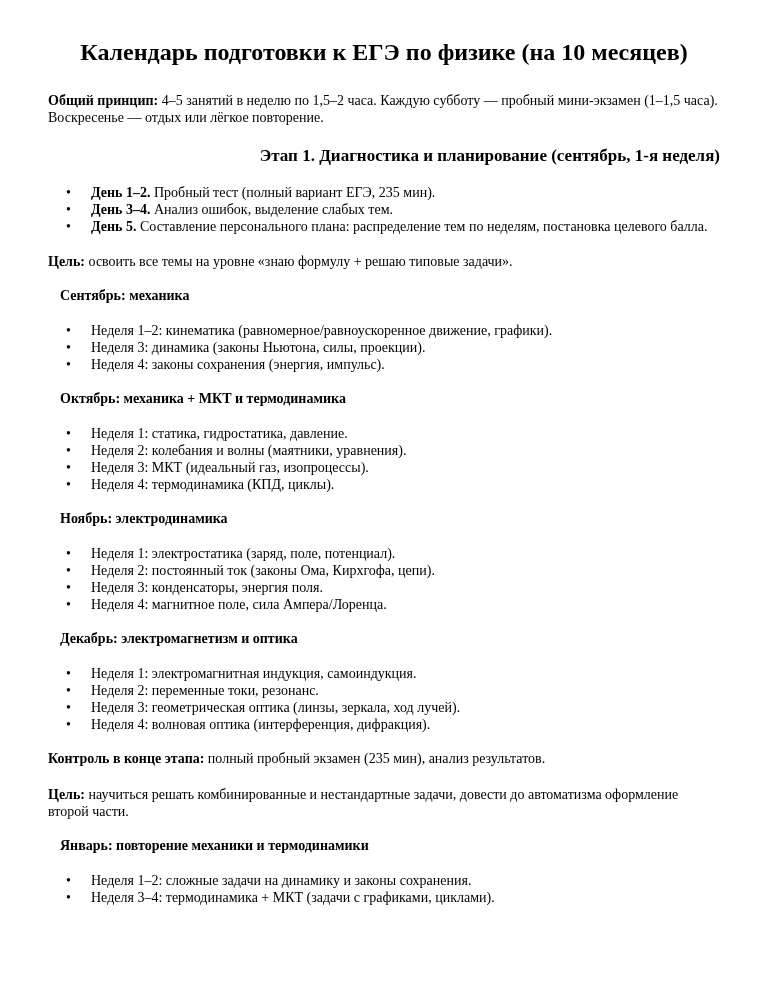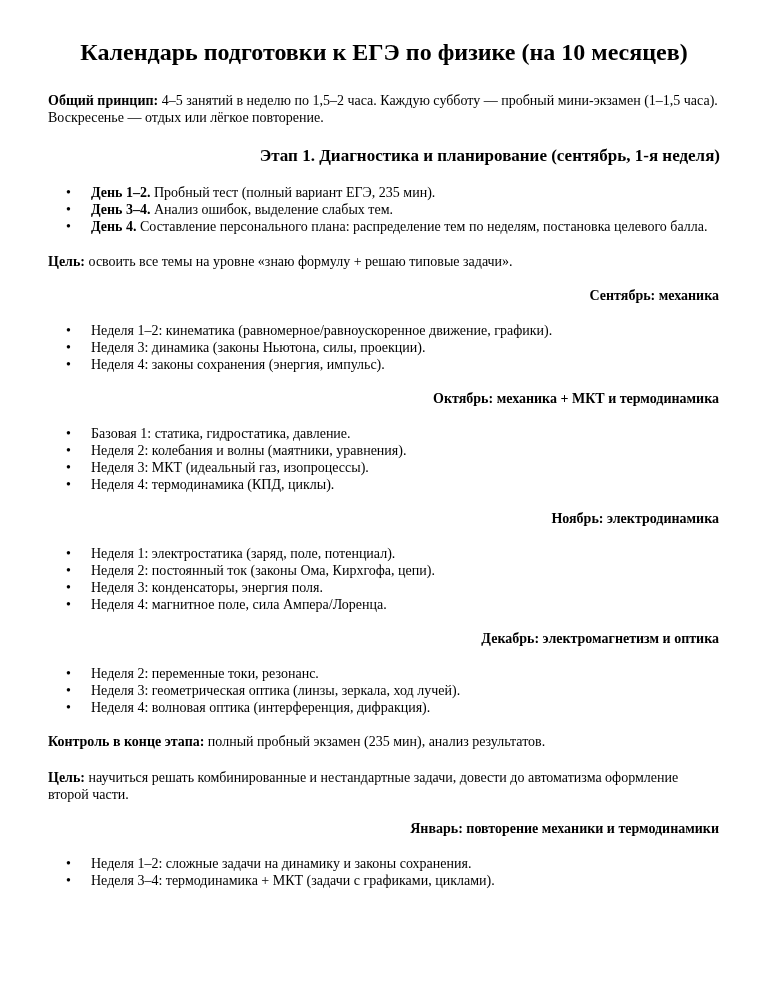--- a/index.html
+++ b/index.html
@@ -14,71 +14,72 @@
     text-align: center; margin: 0; padding-top: 38px; margin-bottom: 26px;
   }
   p { margin: 0; }
   .intro { margin-bottom: 20px; }
   h2 {
     font-size: 17px; line-height: 20px; font-weight: bold;
     margin: 0;
     text-align: right;
   }
   h3 {
-    font-size: 14px; line-height: 17px; font-weight: bold; margin: 1px; text-align: right;
+    font-size: 14px; line-height: 17px; font-weight: bold; margin: 12px;
   }
   ul { margin: 0; padding: 0 0 0 43px; list-style: none; }
   ul li { position: relative; }
   ul li::before {
     content: "\2022"; position: absolute; left: -25px; top: 0;
   }
   b { font-weight: bold; }
 </style>
 </head>
 <body>
 
 <div class="page">
   <h1>Календарь подготовки к ЕГЭ по физике (на 10 месяцев)</h1>
 
   <p class="intro"><b>Общий принцип:</b><span> 4–5 занятий в неделю по 1,5–2 часа. Каждую субботу — пробный мини-экзамен (1–1,5 часа). Воскресенье — отдых или лёгкое повторение.</span></p>
 
   <h2 style="margin-bottom:18px;">Этап 1. Диагностика и планирование (сентябрь, 1-я неделя)</h2>
   <ul style="margin-bottom:18px;">
     <li><b>День 1–2.</b><span> Пробный тест (полный вариант ЕГЭ, 235 мин).</span></li>
     <li><b>День 3–4.</b><span> Анализ ошибок, выделение слабых тем.</span></li>
-    <li><b>День 4.</b><span> Составление персонального плана: распределение тем по неделям, постановка целевого балла.</span></li>
+    <li><b>День 5.</b><span> Составление персонального плана: распределение тем по неделям, постановка целевого балла.</span></li>
   </ul>
 
   <p style="margin-bottom:17px;"><b>Цель:</b><span> освоить все темы на уровне «знаю формулу + решаю типовые задачи».</span></p>
 
   <h3 style="margin-bottom:18px;">Сентябрь: механика</h3>
   <ul style="margin-bottom:17px;">
     <li>Неделя 1–2: кинематика (равномерное/равноускоренное движение, графики).</li>
     <li>Неделя 3: динамика (законы Ньютона, силы, проекции).</li>
     <li>Неделя 4: законы сохранения (энергия, импульс).</li>
   </ul>
 
   <h3 style="margin-bottom:18px;">Октябрь: механика + МКТ и термодинамика</h3>
   <ul style="margin-bottom:17px;">
-    <li>Базовая 1: статика, гидростатика, давление.</li>
+    <li>Неделя 1: статика, гидростатика, давление.</li>
     <li>Неделя 2: колебания и волны (маятники, уравнения).</li>
     <li>Неделя 3: МКТ (идеальный газ, изопроцессы).</li>
     <li>Неделя 4: термодинамика (КПД, циклы).</li>
   </ul>
 
   <h3 style="margin-bottom:18px;">Ноябрь: электродинамика</h3>
   <ul style="margin-bottom:17px;">
     <li>Неделя 1: электростатика (заряд, поле, потенциал).</li>
     <li>Неделя 2: постоянный ток (законы Ома, Кирхгофа, цепи).</li>
     <li>Неделя 3: конденсаторы, энергия поля.</li>
     <li>Неделя 4: магнитное поле, сила Ампера/Лоренца.</li>
   </ul>
 
   <h3 style="margin-bottom:18px;">Декабрь: электромагнетизм и оптика</h3>
   <ul style="margin-bottom:17px;">
+    <li>Неделя 1: электромагнитная индукция, самоиндукция.</li>
     <li>Неделя 2: переменные токи, резонанс.</li>
     <li>Неделя 3: геометрическая оптика (линзы, зеркала, ход лучей).</li>
     <li>Неделя 4: волновая оптика (интерференция, дифракция).</li>
   </ul>
 
   <p style="margin-bottom:19px;"><b>Контроль в конце этапа:</b><span> полный пробный экзамен (235 мин), анализ результатов.</span></p>
 
   <p style="margin-bottom:17px;"><b>Цель:</b><span> научиться решать комбинированные и нестандартные задачи, довести до автоматизма оформление второй части.</span></p>
 
   <h3 style="margin-bottom:18px;">Январь: повторение механики и термодинамики</h3>

